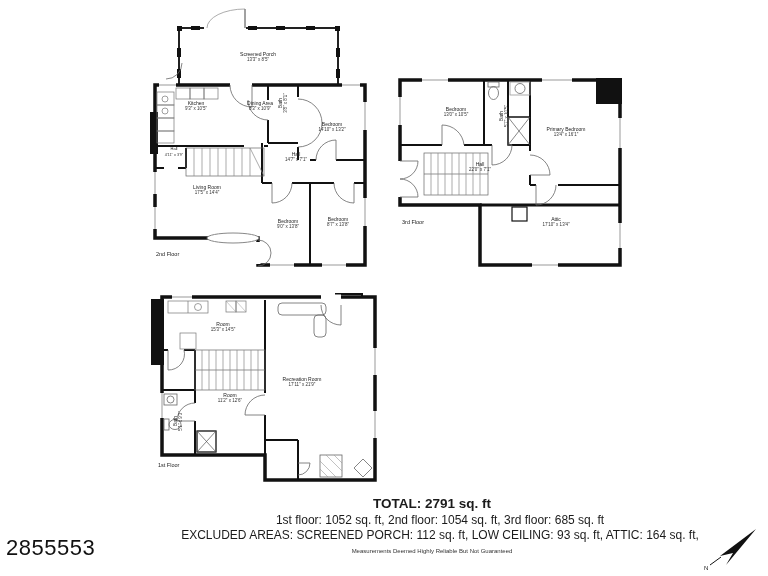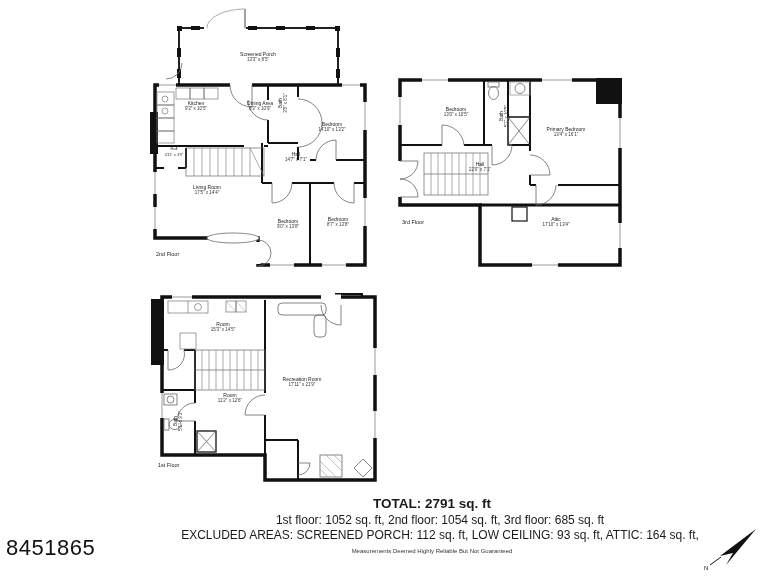--- a/index.html
+++ b/index.html
@@ -350,21 +350,21 @@
   </div>
   <div class="floor-label" style="left:158px;top:462px;">1st Floor</div>
 
   <div class="summary">
     <div class="total">TOTAL: 2791 sq. ft</div>
     <div class="line">1st floor: 1052 sq. ft, 2nd floor: 1054 sq. ft, 3rd floor: 685 sq. ft</div>
     <div class="line">EXCLUDED AREAS: SCREENED PORCH: 112 sq. ft, LOW CEILING: 93 sq. ft, ATTIC: 164 sq. ft,</div>
     <div class="disclaimer">Measurements Deemed Highly Reliable But Not Guaranteed</div>
   </div>
 
-  <div class="listing-id">8451865</div>
+  <div class="listing-id">2855553</div>
 
   <svg class="compass" width="62" height="46" viewBox="0 0 62 46">
     <polygon points="56,3 20,30 33,27 26,39" fill="#111"></polygon>
     <line x1="21" y1="31" x2="10" y2="39" stroke="#111" stroke-width="1"></line>
     <text class="n" x="4" y="44">N</text>
   </svg>
 
 </div>
 
 </body></html>

